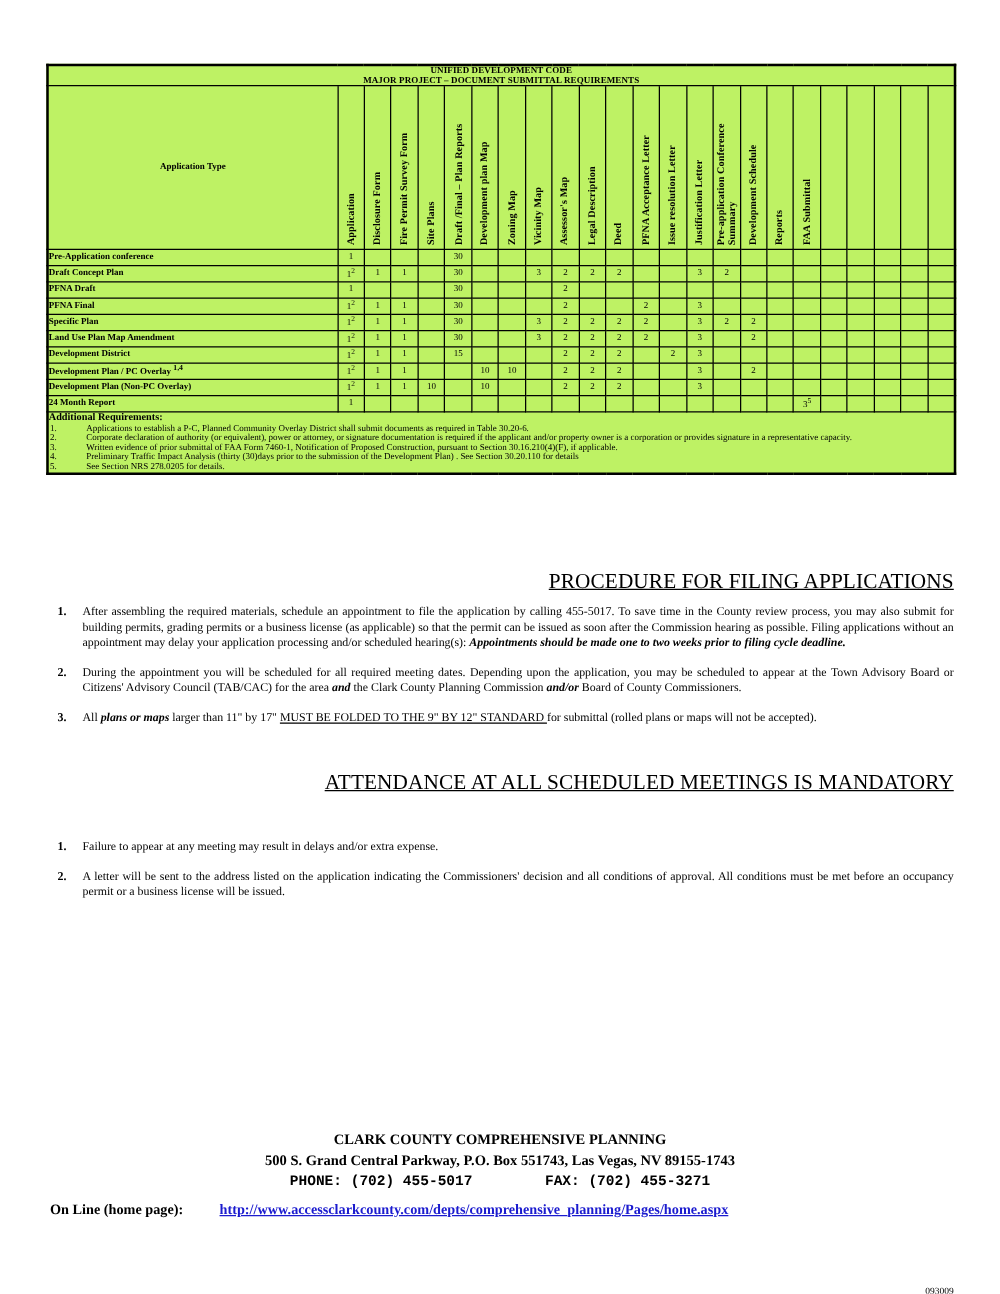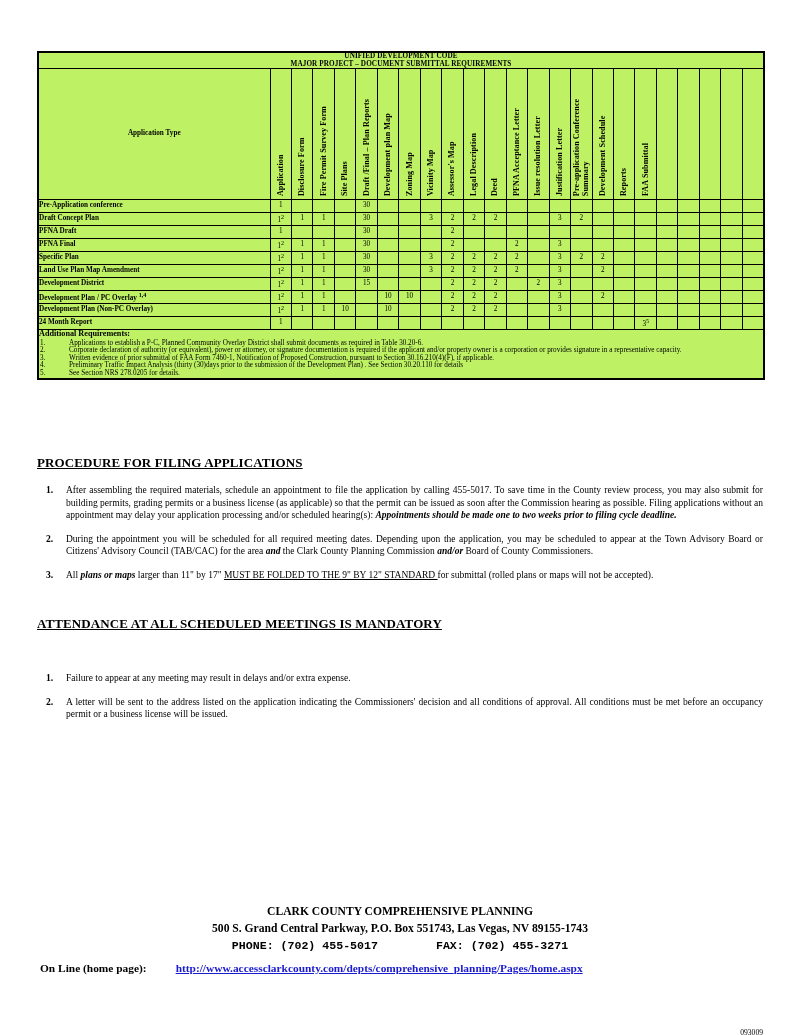--- a/index.html
+++ b/index.html
@@ -133,23 +133,23 @@
     margin-bottom: 0px;
   }
   .addreq li .num {
     position: absolute;
     left: 1px;
     top: 0;
   }
 
   
   .sec-h {
-    text-align: left;
-    font-weight: bold;
-    font-size: 13px;
+    text-align: right;
+    font-weight: normal;
+    font-size: 17px;
     text-decoration: underline;
     letter-spacing: 0.1px;
   }
   .numlist {
     margin: 0;
     padding: 0;
     list-style: none;
   }
   .numlist li {
     position: relative;

